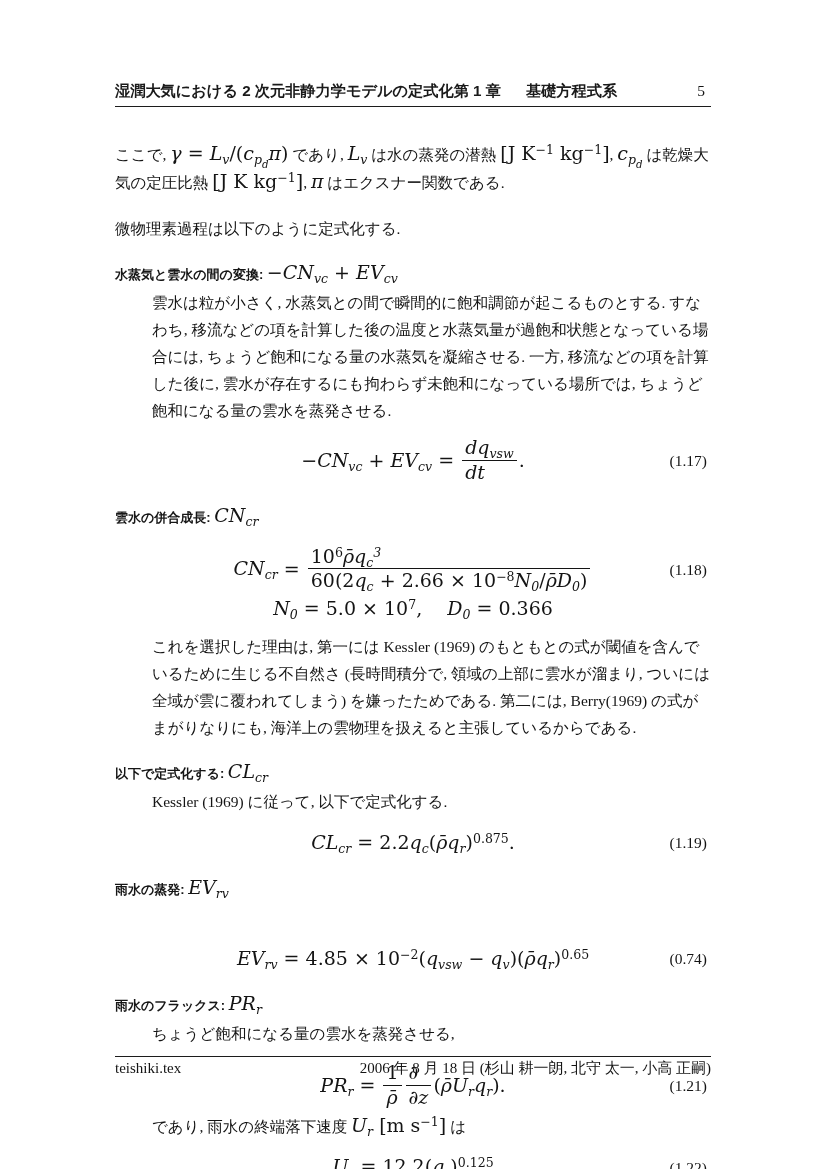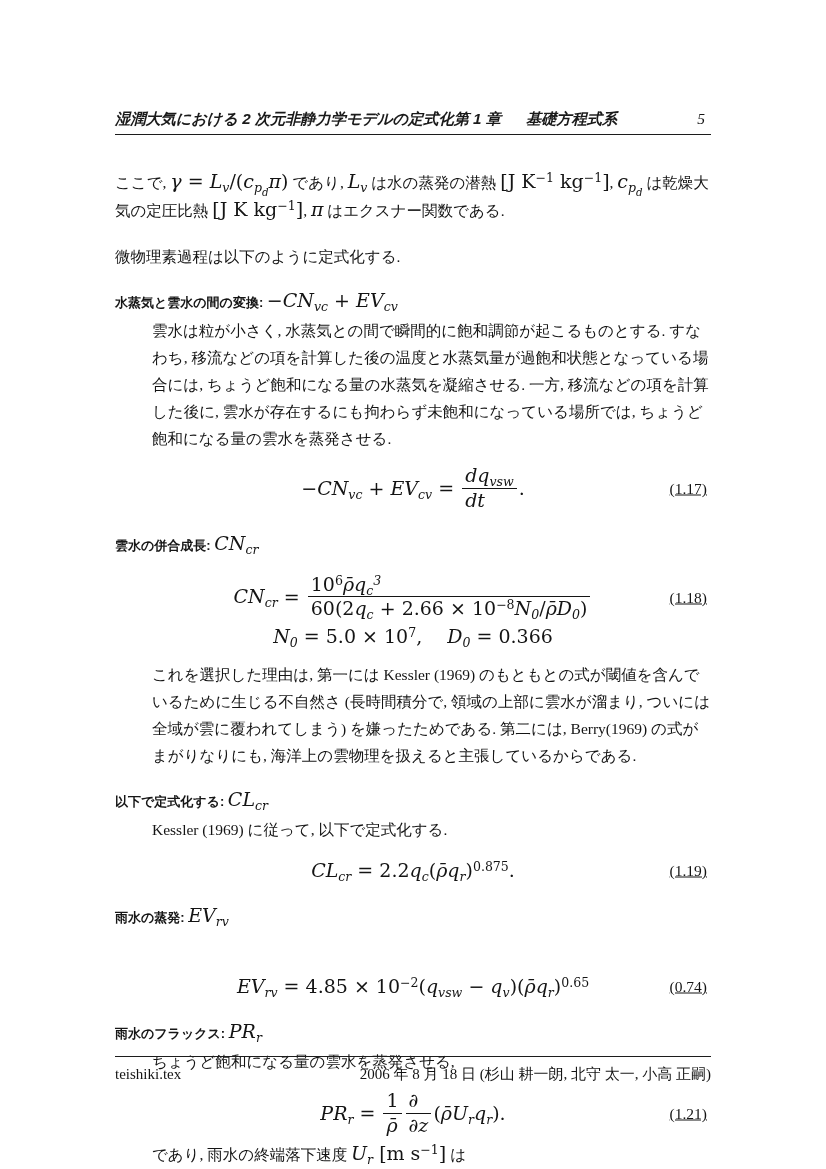--- a/index.html
+++ b/index.html
@@ -12,27 +12,26 @@
     color:#141414;
     font-family:"Liberation Serif","DejaVu Serif",serif;
     font-size:15.5px;
     line-height:27px;
     overflow:hidden;
   }
   .content { position:absolute; left:115px; top:0; width:596px; }
 
   
   .header {
-    margin-top:108px;
+    margin-top:80px;
     display:flex; align-items:baseline;
     border-bottom:1.3px solid #1c1c1c;
     padding-bottom:4px;
     line-height:22px;
     white-space:nowrap;
-    font-style:italic;
   }
   .h-title, .h-chapter-no, .h-chapter-title {
     font-family:"Liberation Sans","DejaVu Sans",sans-serif;
     font-size:15.2px; font-weight:bold; color:#1a1a1a;
   }
   .h-chapter-title { margin-left:25px; }
   .h-page { margin-left:auto; margin-right:6px; font-size:15.5px; }
 
   .para { margin-top:19px; }
   .para.first { margin-top:33px; }
@@ -54,27 +53,26 @@
   .math sub sub { font-size:82%; vertical-align:-0.35em; }
   .frac { display:inline-block; text-align:left; vertical-align:-0.62em; margin:0 2px; line-height:normal; }
   .frac .num, .frac .den { display:block; line-height:1.25; padding:0 3px; }
   .frac .den { border-top:1px solid #141414; }
 
   
   .eqrow { position:relative; display:flex; justify-content:center; align-items:center; margin:12px 0; min-height:30px; }
   .eqrow.tall { margin:14px 0 2px 0; }
   .eqrow.gap-top { margin-top:40px; }
   .eqrow2 { text-align:center; margin:0 0 10px 0; }
-  .eqtag { position:absolute; right:4px; top:50%; transform:translateY(-50%); font-style:normal;text-decoration:underline; }
+  .eqtag { position:absolute; right:4px; top:50%; transform:translateY(-50%); font-style:normal; }
 
   
   .footer {
     position:absolute; left:115px; top:1056px; width:596px;
     border-top:1.3px solid #1c1c1c;
-    padding-top:6px;
     display:flex; justify-content:space-between;
     font-size:15px; line-height:22px;
   }
 </style>
 </head>
 <body>
 
 <div class="page">
   <div class="content">
 

